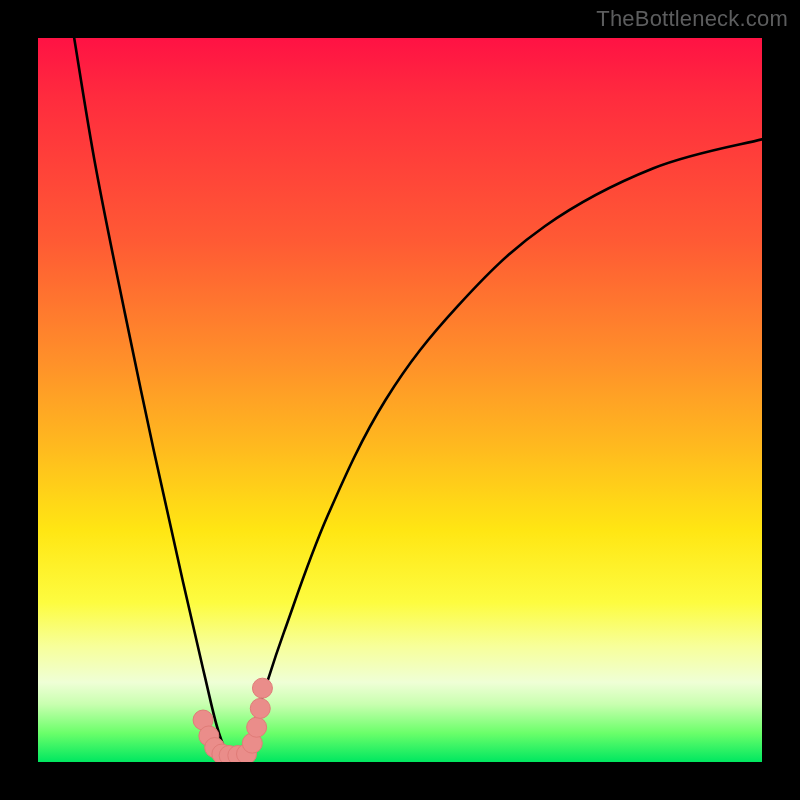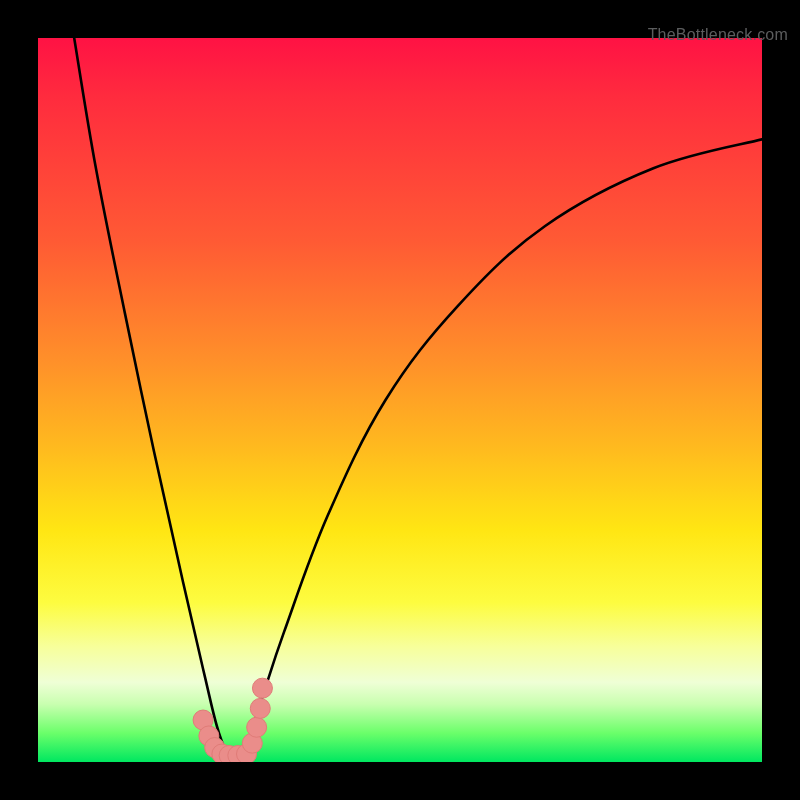--- a/index.html
+++ b/index.html
@@ -55,24 +55,23 @@
     left: 0;
     top: 0;
     width: 724px;
     height: 724px;
   }
   .watermark {
     position: absolute;
     top: 6px;
     right: 12px;
     color: #5c5d5e;
-    font-size: 16px;
+    font-size: 22px;
     letter-spacing: 0.2px;
     font-weight: 500;
-    margin-top: 20px;
   }
 </style>
 </head>
 <body>
 
 <div class="frame">
 
   <div class="plot">
     <div class="gradient-bg"></div>
 

